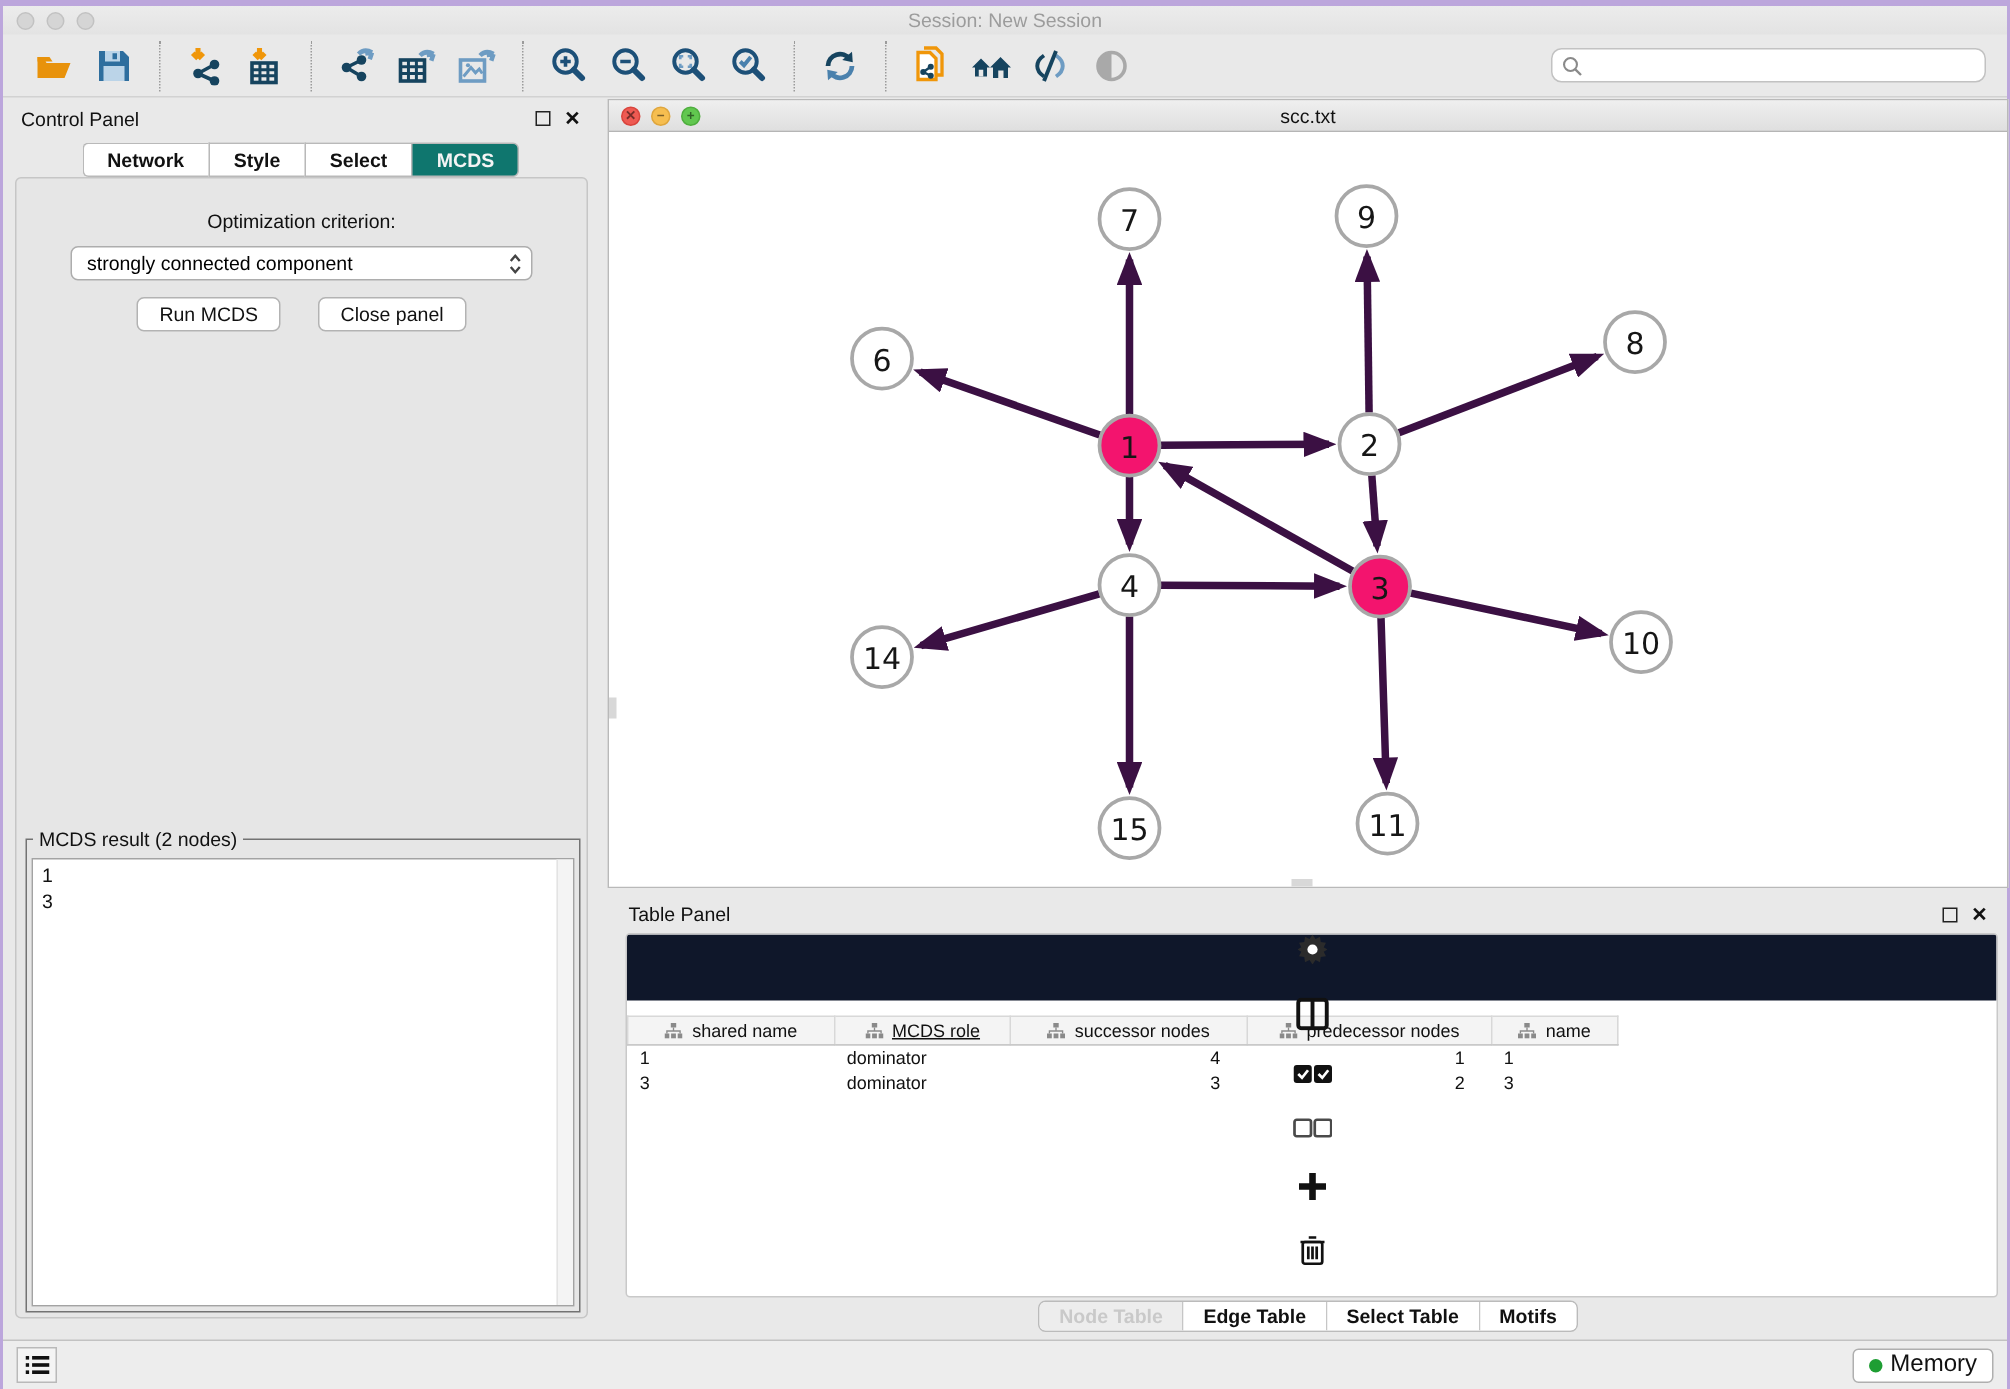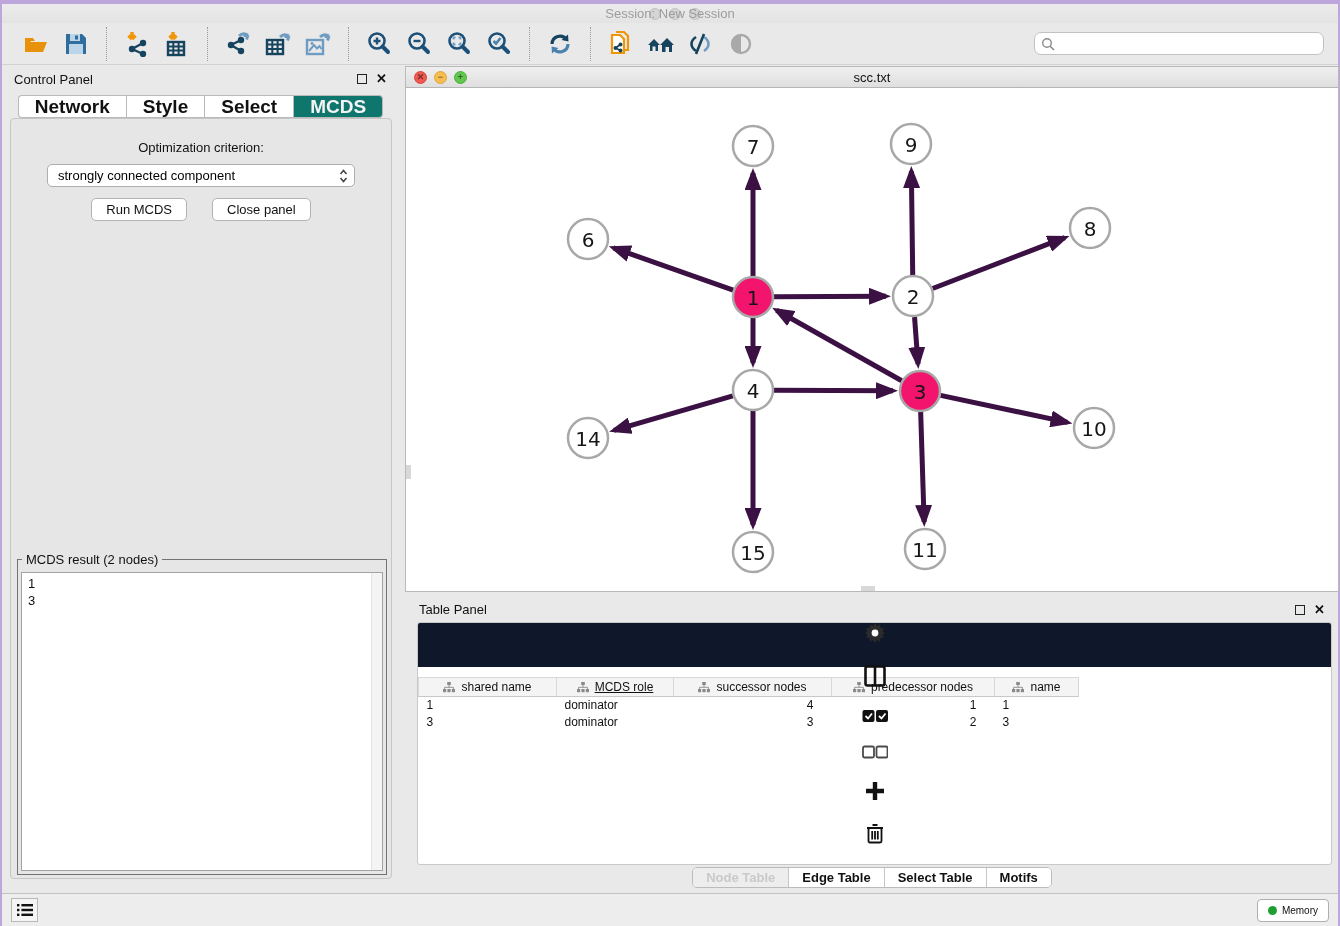--- a/index.html
+++ b/index.html
@@ -4,21 +4,21 @@
 <style>
   * { box-sizing: border-box; margin: 0; padding: 0; }
   html,body { width:1340px; height:926px; }
   body { font-family: "Liberation Sans", sans-serif; background:#E9E9E9; overflow:hidden; }
   .window { position:relative; width:1340px; height:926px; background:#E9E9E9;
             border-left:2px solid #BCA6DC; border-right:2px solid #BCA6DC; }
   .top-strip { height:4px; background:#BCA6DC; }
 
   
   .titlebar { height:19px; background:linear-gradient(#ECECEC,#E3E3E3); position:relative;
-              display:flex; align-items:center;justify-content:center; }
+              display:flex; align-items:center; }
   .traffic { display:flex; gap:8px; margin-left:9px; }
   .traffic .dot { width:12px; height:12px; border-radius:50%; background:#D5D5D5; border:1px solid #C2C2C2; }
   .win-title { position:absolute; left:0; right:0; text-align:center; color:#9C9C9C; font-size:13px; }
 
   
   .toolbar { height:42px; display:flex; align-items:center; padding:0 8px; background:#E9E9E9;
              border-bottom:1px solid #D2D2D2; }
   .tb-group { display:flex; align-items:center; height:38px; padding:0 6px; }
   .tb-sep { width:1px; height:34px; border-left:1px dotted #9B9B9B; margin:0 4px; }
   .tb-btn { width:40px; height:34px; display:flex; align-items:center; justify-content:center; background:none; border:none; }
@@ -33,21 +33,21 @@
 
   
   .control-panel { position:absolute; left:0; top:0; width:397px; height:822px; }
   .cp-header { height:28px; display:flex; align-items:center; padding:0 12px; }
   .panel-title { font-size:13px; color:#111; }
   .panel-header-icons { margin-left:auto; display:flex; gap:9px; align-items:center; }
   .float-icon { width:10px; height:10px; border:1.5px solid #222; }
   .close-icon { font-size:13px; font-weight:bold; color:#111; line-height:10px; }
   .cp-tabs { position:absolute; left:0; right:0; top:30px; display:flex; justify-content:center; z-index:2; }
   .cp-tab { height:23px; padding:0 16px; background:#fff; border:1px solid #B9B9B9; border-right:none;
-            font-size:19px; font-weight:bold; color:#111; display:flex; align-items:center; }
+            font-size:13px; font-weight:bold; color:#111; display:flex; align-items:center; }
   .cp-tab:first-child { border-radius:4px 0 0 4px; }
   .cp-tab:last-child { border-right:1px solid #B9B9B9; border-radius:0 4px 4px 0; }
   .cp-tab.active { background:#0f766e; color:#F4F4F4; font-weight:bold; }
   .cp-content { position:absolute; left:8px; right:7px; top:53px; bottom:8px; background:#E6E6E6;
                 border:1px solid #C6C6C6; border-radius:4px; }
   .opt-label { text-align:center; margin-top:21px; font-size:13px; color:#111; }
   .opt-select { margin:9px auto 0; width:308px; height:23px; background:#fff; border:1px solid #ADADAD;
                 border-radius:5px; display:flex; align-items:center; padding:0 6px 0 10px; font-size:13px; }
   .opt-select .stepper { margin-left:auto; display:flex; flex-direction:column; align-items:center; line-height:5px; color:#444; font-size:8px; }
   .cp-buttons { display:flex; justify-content:center; gap:25px; margin-top:11px; }
@@ -95,21 +95,21 @@
   .tp-tab { padding:0 13px; display:flex; align-items:center; font-size:13px; font-weight:bold; color:#111;
             border-right:1px solid #C6C6C6; background:#fff; }
   .tp-tab:last-child { border-right:none; }
   .tp-tab.active { background:#EDEDED; color:#C9C9C9; }
 
   
   .statusbar { position:absolute; left:0; right:0; bottom:0; height:33px; background:#EDEDED;
                border-top:1px solid #C2C2C2; display:flex; align-items:center; padding:0 9px; }
   .list-btn { width:27px; height:24px; background:#F4F4F4; border:1px solid #B9B9B9; display:flex; align-items:center; justify-content:center; }
   .memory-btn { margin-left:auto; height:23px; background:#fff; border:1px solid #AFAFAF; border-radius:4px;
-                display:flex; align-items:center; gap:5px; padding:0 10px; font-size:10px; color:#111; }
+                display:flex; align-items:center; gap:5px; padding:0 10px; font-size:16px; color:#111; }
   .mem-dot { width:9px; height:9px; border-radius:50%; background:#1E9E33; }
 </style>
 </head>
 <body>
 
 <div class="window">
   <div class="top-strip"></div>
 
   <div class="titlebar">
     <div class="traffic">

